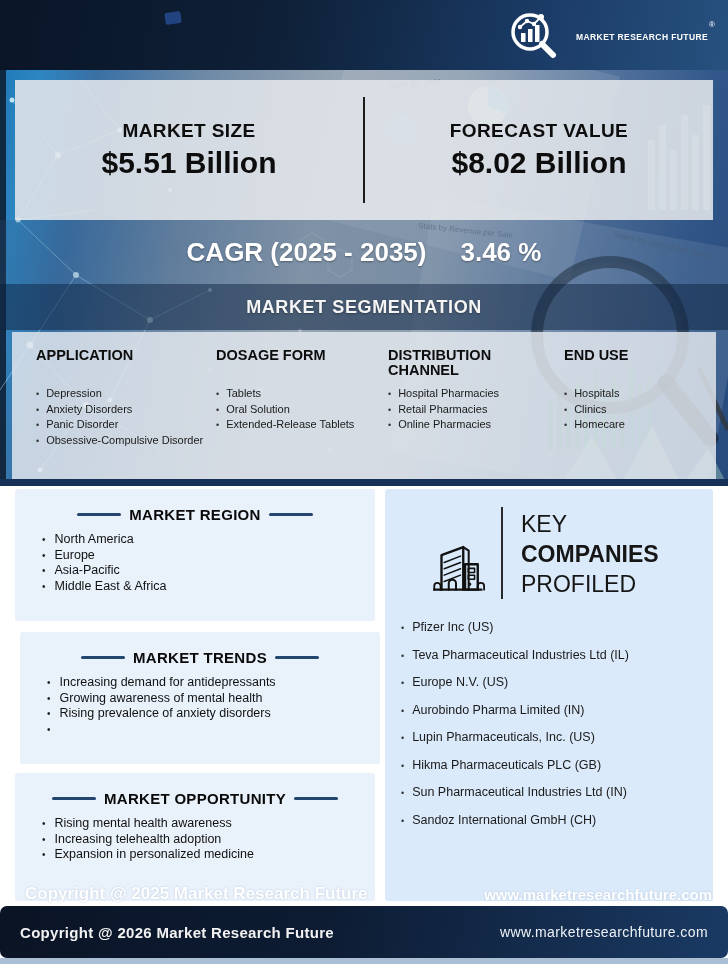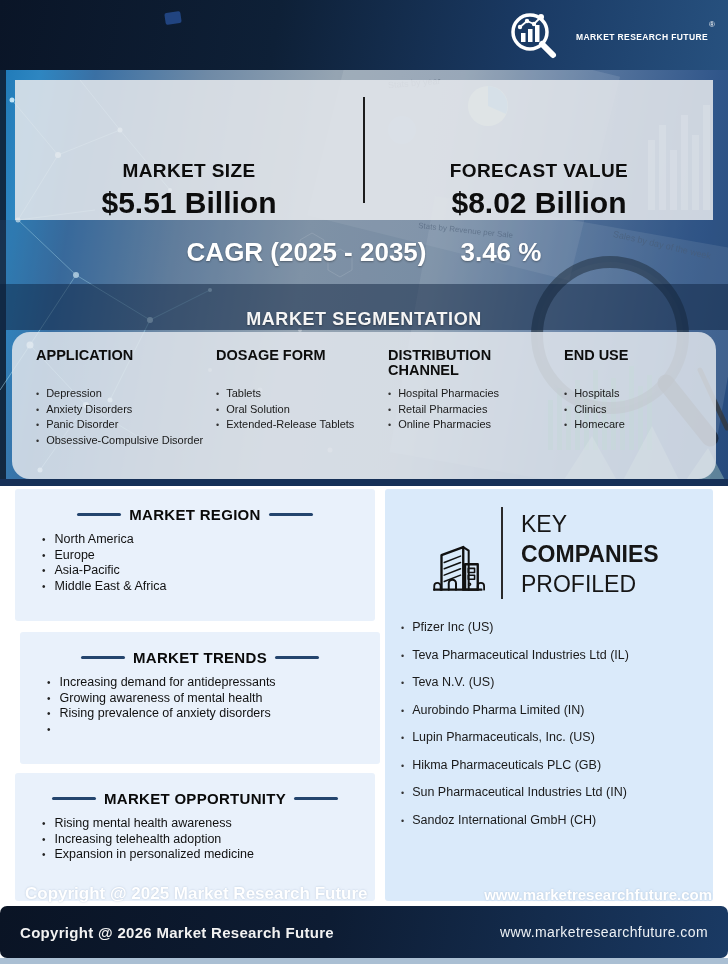--- a/index.html
+++ b/index.html
@@ -22,39 +22,39 @@
         background:linear-gradient(100deg,#1f7ab8 0%,#2e86c1 5%,#3a70a4 12%,#6f8aa6 26%,
                    #95a4b2 42%,#8d9eb0 58%,#54739c 76%,#30568a 90%,#264a7c 100%);}
   .hero-svg{position:absolute;left:0;top:0;}
   .bg-label{position:absolute;color:#4e5d70;font-size:9px;opacity:.55;white-space:nowrap;}
   .bg-label.l0{left:388px;top:8px;transform:rotate(-5deg);}
   .bg-label.l1{left:418px;top:156px;transform:rotate(6deg);font-size:8px;}
   .bg-label.l2{left:612px;top:170px;transform:rotate(13deg);}
 
   .msp{position:absolute;left:15px;top:10px;width:698px;height:140px;display:flex;
        background:rgba(227,230,234,0.88);}
-  .msp-cell{flex:1;display:flex;flex-direction:column;align-items:center;justify-content:flex-end;gap:4px;}
+  .msp-cell{flex:1;display:flex;flex-direction:column;align-items:center;justify-content:center;gap:4px;}
   .msp-divider{width:2px;height:106px;background:#1c1c1c;align-self:center;}
   .msp-label{font-size:19px;font-weight:bold;color:#0d0d0d;letter-spacing:.4px;}
   .msp-value{font-size:30px;font-weight:bold;color:#0d0d0d;}
 
   .cagr{position:absolute;left:0;top:150px;width:728px;height:64px;display:flex;
         align-items:center;justify-content:center;gap:34px;background:rgba(52,84,122,0.22);}
   .cagr-label,.cagr-value{color:#ffffff;font-size:26px;font-weight:bold;
         text-shadow:0 1px 2px rgba(0,0,0,.35);}
 
   .seg-title-band{position:absolute;left:0;top:214px;width:728px;height:46px;display:flex;
-        align-items:flex-end;justify-content:center;background:rgba(17,40,70,0.58);}
+        align-items:center;justify-content:center;background:rgba(17,40,70,0.58);}
   .seg-title{color:#f5f5f5;font-size:18px;font-weight:bold;letter-spacing:.6px;
         text-shadow:0 1px 2px rgba(0,0,0,.35);}
 
   .seg-panel{position:absolute;left:12px;top:262px;width:704px;height:147px;
         background:rgba(226,231,237,0.84);
         display:grid;grid-template-columns:180px 172px 176px 1fr;
-        padding:16px 8px 0 24px;box-sizing:border-box;border-radius:18px;}
+        padding:16px 8px 0 24px;box-sizing:border-box;}
   .seg-col .t{font-size:14.5px;font-weight:bold;color:#0d0d0d;max-width:130px;
         line-height:15px;min-height:34px;}
   .seg-col .items{margin-top:6px;}
   .seg-panel .li{display:flex;align-items:baseline;margin-bottom:4.5px;}
   .seg-panel .li .dot{font-size:9px;color:#333;margin-right:7px;}
   .seg-panel .li .li-t{font-size:11px;color:#1a1a1a;line-height:11px;}
   .hero-strip{position:absolute;left:0;top:409px;width:728px;height:7px;background:#163057;}
 
   
   .box{position:absolute;background:#e9f1fb;border-radius:3px;box-sizing:border-box;}
@@ -408,21 +408,21 @@
     <div class="li">
           <span class="dot">•</span>
           <span class="li-t">Pfizer Inc (US)</span>
         </div>
         <div class="li">
           <span class="dot">•</span>
           <span class="li-t">Teva Pharmaceutical Industries Ltd (IL)</span>
         </div>
         <div class="li">
           <span class="dot">•</span>
-          <span class="li-t">Teva N.V. (US)</span>
+          <span class="li-t">Europe N.V. (US)</span>
         </div>
         <div class="li">
           <span class="dot">•</span>
           <span class="li-t">Aurobindo Pharma Limited (IN)</span>
         </div>
         <div class="li">
           <span class="dot">•</span>
           <span class="li-t">Lupin Pharmaceuticals, Inc. (US)</span>
         </div>
         <div class="li">

